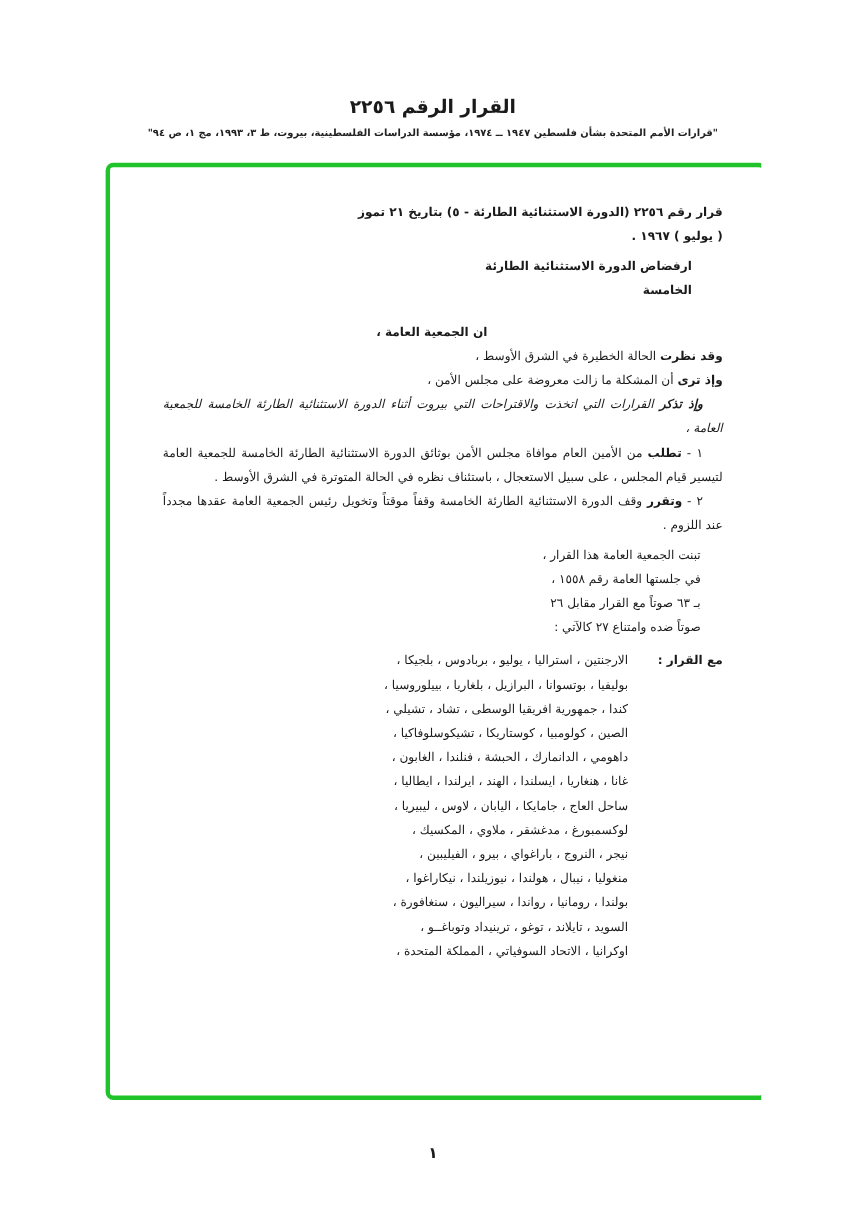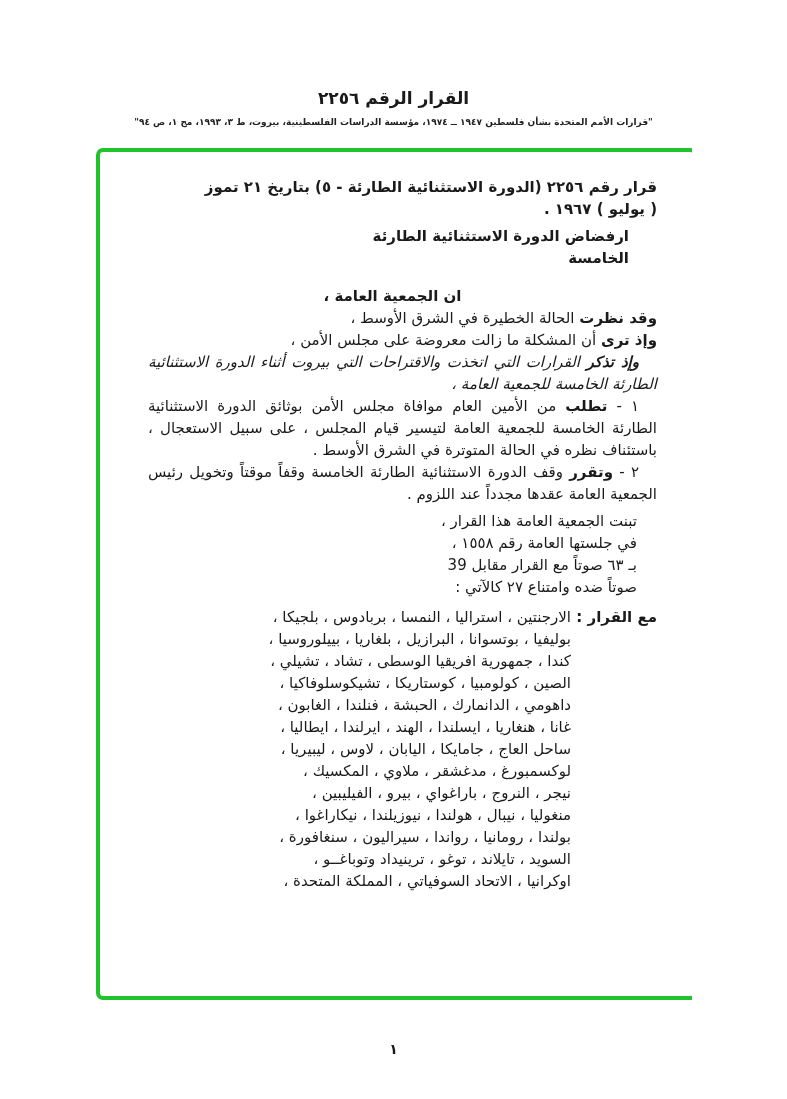--- a/index.html
+++ b/index.html
@@ -44,22 +44,22 @@
     width: 601px;
     height: 852px;
     border: 4px solid #21c32b;
     border-radius: 7px;
     box-sizing: border-box;
     background: #ffffff;
   }
   .content {
     direction: rtl;
     text-align: right;
-    padding: 24px 36px 0 48px;
-    font-size: 15px;
+    padding: 30px 36px 0 48px;
+    font-size: 11px;
     line-height: 22px;
   }
   .content p { margin: 0; }
   .bold   { font-weight: 700; }
   .lead   { font-weight: 700; }
   .italic { font-style: italic; }
   .res-title { font-weight: 700; text-align: justify; }
   .res-title-2 { font-weight: 700; }
   .res-heading { font-weight: 700; padding-right: 28px; }
   .mt-sm { margin-top: 5px !important; }
@@ -116,27 +116,27 @@
 
       <p><span class="lead">وقد نظرت</span><span> الحالة الخطيرة في الشرق الأوسط ،</span></p>
       <p><span class="lead">وإذ ترى</span><span> أن المشكلة ما زالت معروضة على مجلس الأمن ،</span></p>
       <p class="italic para-just"><span class="lead">وإذ تذكر</span><span> القرارات التي اتخذت والاقتراحات التي بيروت أثناء الدورة الاستثنائية الطارئة الخامسة للجمعية العامة ،</span></p>
 
       <p class="para-just"><span>١ - </span><span class="lead">تطلب</span><span> من الأمين العام موافاة مجلس الأمن بوثائق الدورة الاستثنائية الطارئة الخامسة للجمعية العامة لتيسير قيام المجلس ، على سبيل الاستعجال ، باستئناف نظره في الحالة المتوترة في الشرق الأوسط .</span></p>
       <p class="para-just"><span>٢ - </span><span class="lead">وتقرر</span><span> وقف الدورة الاستثنائية الطارئة الخامسة وقفاً موقتاً وتخويل رئيس الجمعية العامة عقدها مجدداً عند اللزوم .</span></p>
 
       <p class="indent mt-sm">تبنت الجمعية العامة هذا القرار ،</p>
       <p class="indent">في جلستها العامة رقم ١٥٥٨ ،</p>
-      <p class="indent">بـ ٦٣ صوتاً مع القرار مقابل 39</p>
+      <p class="indent">بـ ٦٣ صوتاً مع القرار مقابل ٢٦</p>
       <p class="indent">صوتاً ضده وامتناع ٢٧ كالآتي :</p>
 
       <div class="votes">
         <div class="votes-label">مع القرار :</div>
         <div class="votes-lines">
-          <div>الارجنتين ، استراليا ، النمسا ، بربادوس ، بلجيكا ،</div>
+          <div>الارجنتين ، استراليا ، يوليو ، بربادوس ، بلجيكا ،</div>
           <div>بوليفيا ، بوتسوانا ، البرازيل ، بلغاريا ، بييلوروسيا ،</div>
           <div>كندا ، جمهورية افريقيا الوسطى ، تشاد ، تشيلي ،</div>
           <div>الصين ، كولومبيا ، كوستاريكا ، تشيكوسلوفاكيا ،</div>
           <div>داهومي ، الدانمارك ، الحبشة ، فنلندا ، الغابون ،</div>
           <div>غانا ، هنغاريا ، ايسلندا ، الهند ، ايرلندا ، ايطاليا ،</div>
           <div>ساحل العاج ، جامايكا ، اليابان ، لاوس ، ليبيريا ،</div>
           <div>لوكسمبورغ ، مدغشقر ، ملاوي ، المكسيك ،</div>
           <div>نيجر ، النروج ، باراغواي ، بيرو ، الفيليبين ،</div>
           <div>منغوليا ، نيبال ، هولندا ، نيوزيلندا ، نيكاراغوا ،</div>
           <div>بولندا ، رومانيا ، رواندا ، سيراليون ، سنغافورة ،</div>

